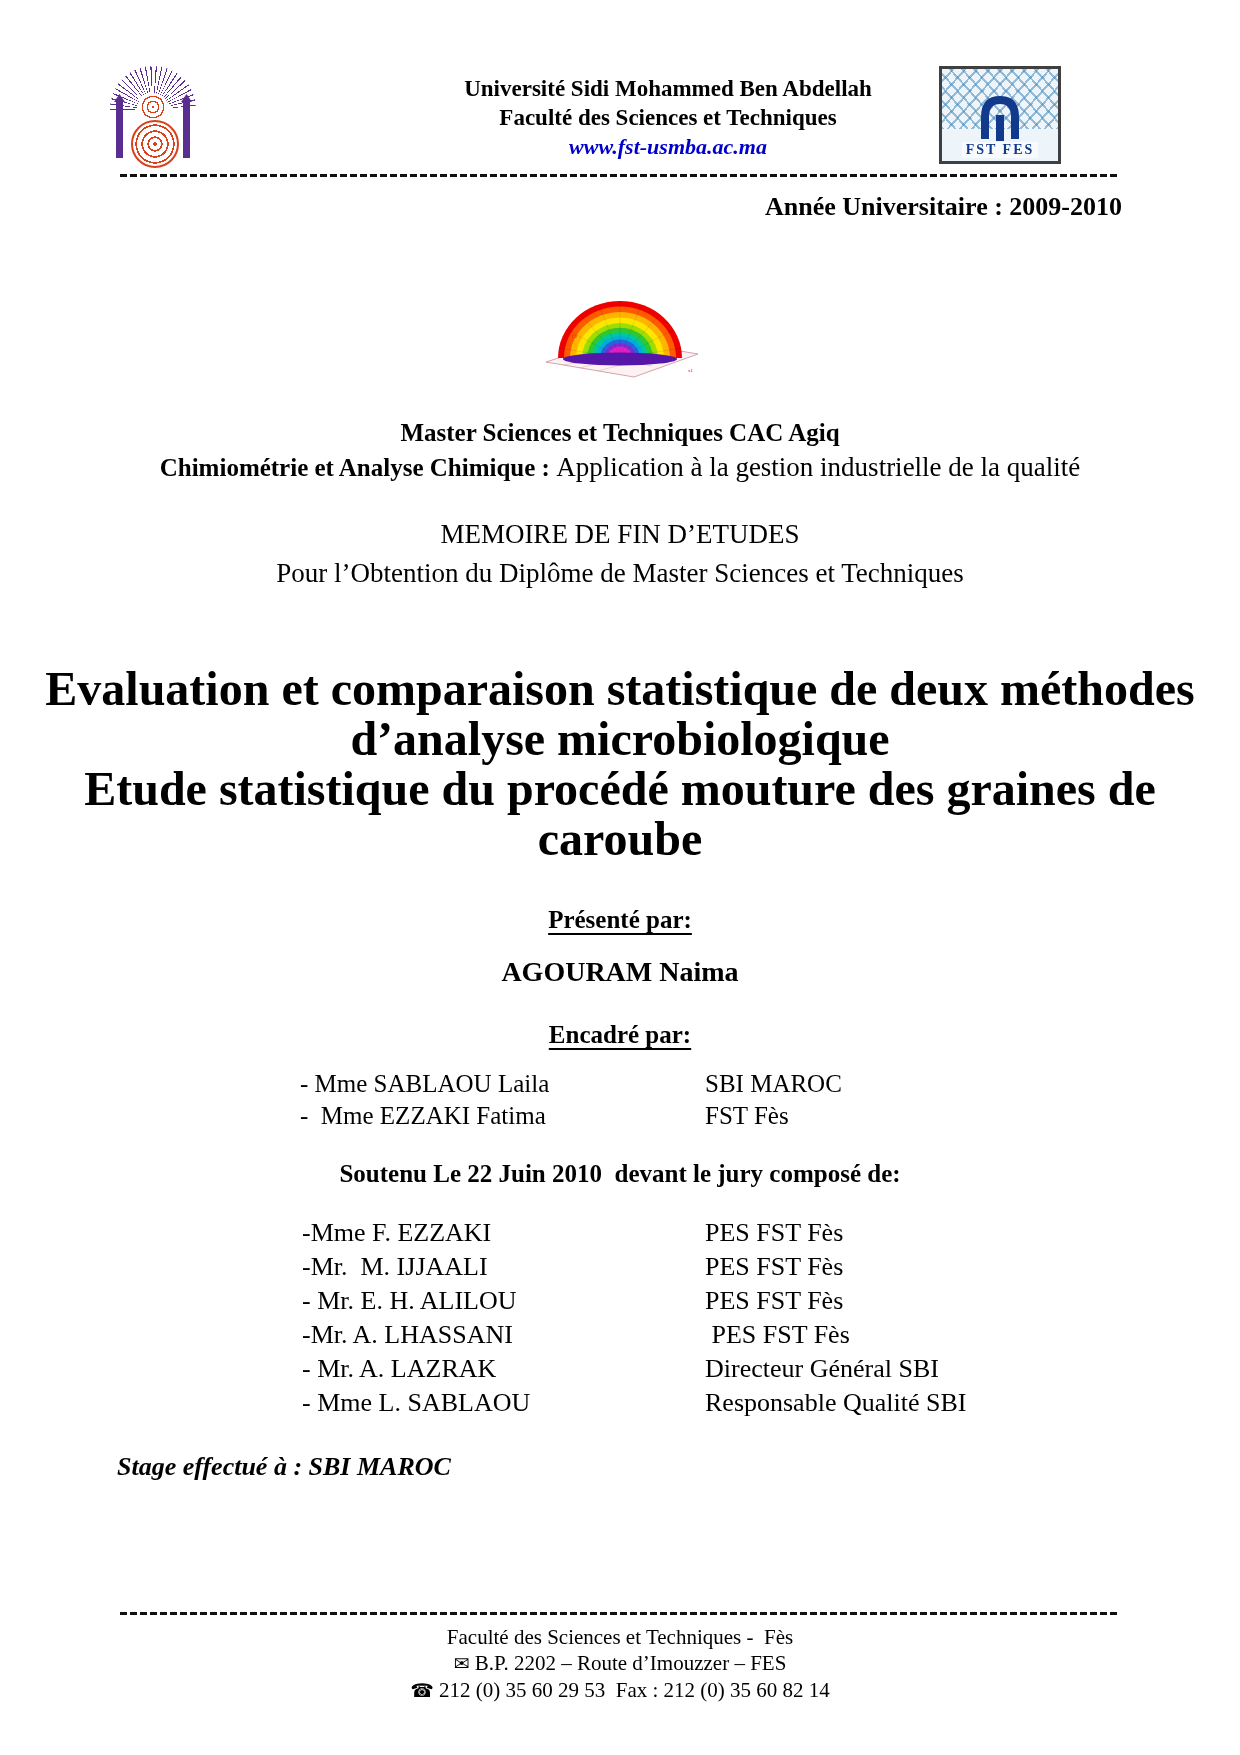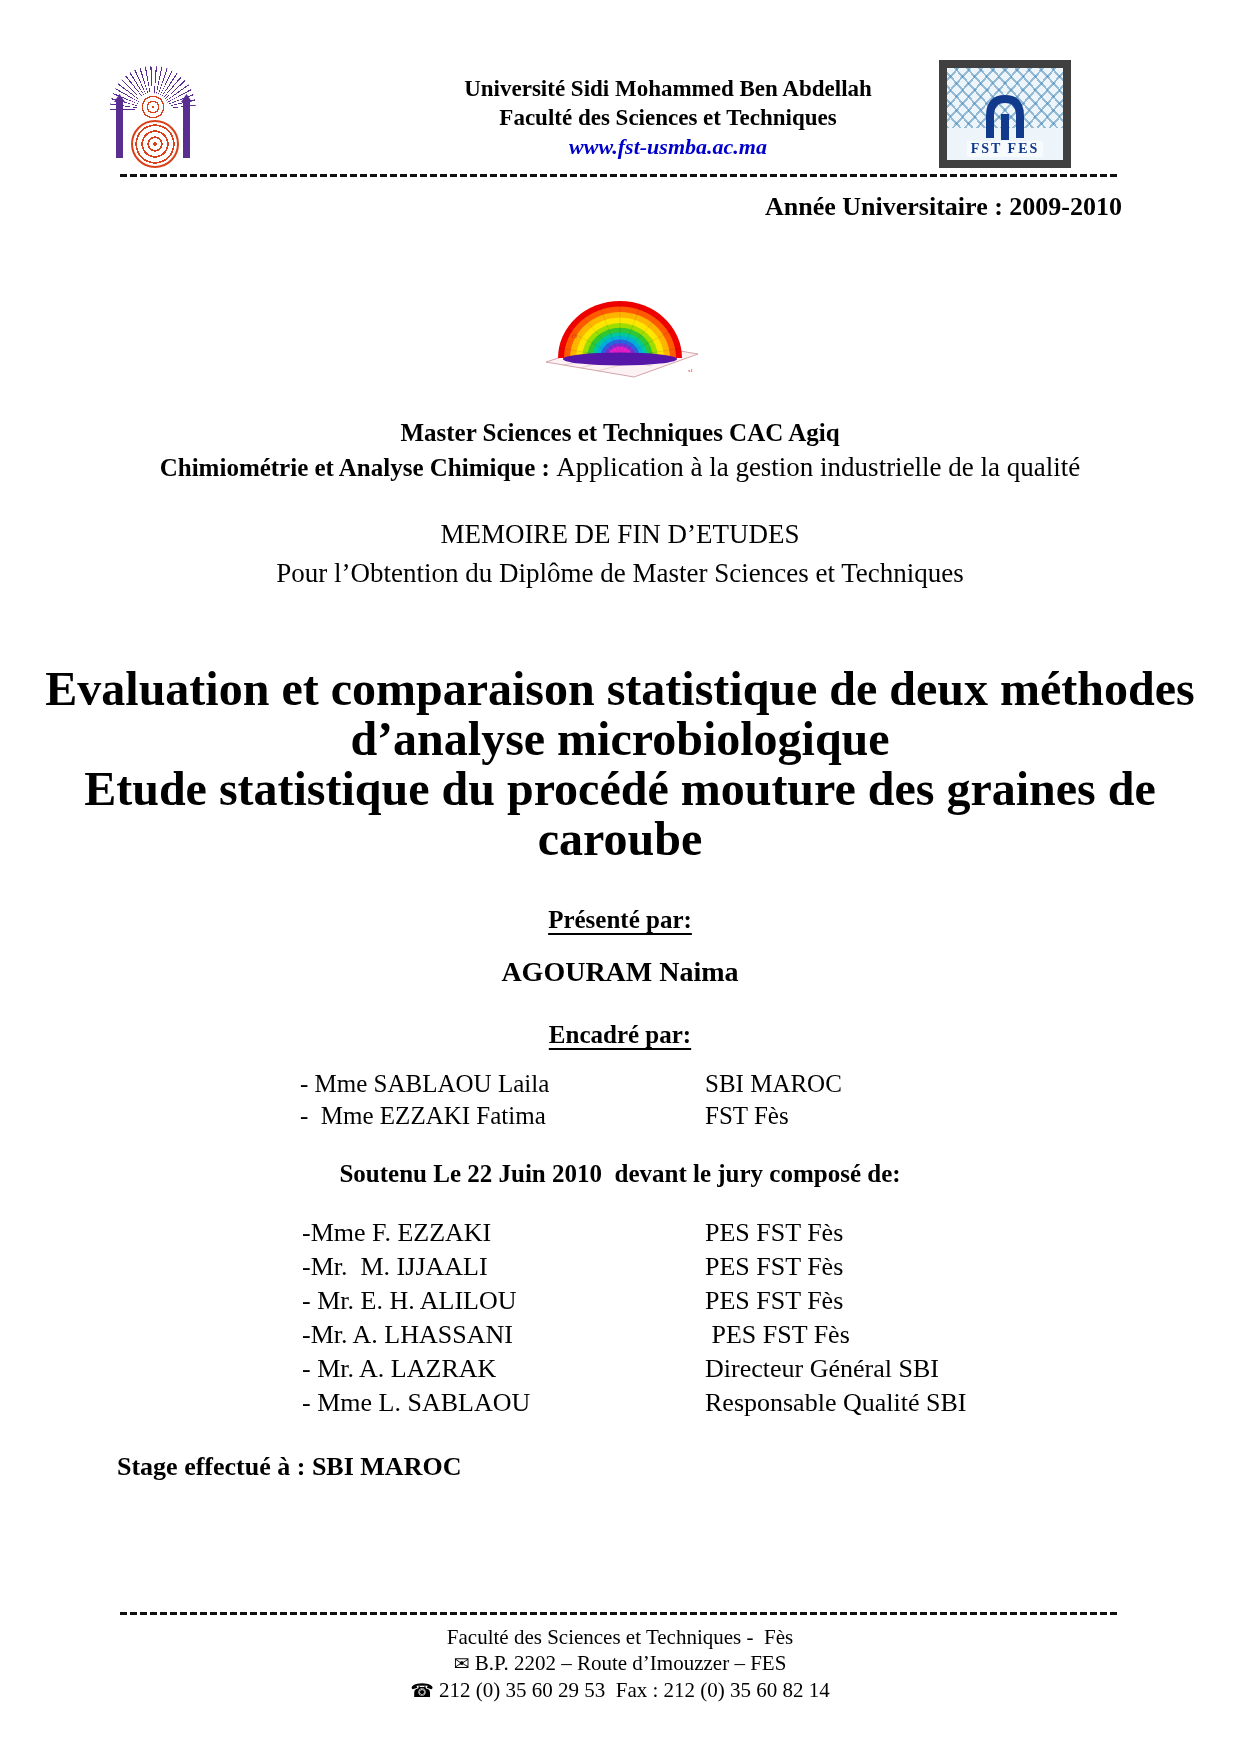--- a/index.html
+++ b/index.html
@@ -45,22 +45,22 @@
     border-radius:50%;
     background:repeating-radial-gradient(circle at 50% 50%,
       #d9411a 0 1.4px, #fff 1.4px 5px);
   }
 
   .hdr-text { top:74px; line-height:29px;padding-left:48px; }
   .hdr-line { font-size:23px; font-weight:bold; }
   .hdr-web  { font-size:22px; font-weight:bold; font-style:italic; color:#0000cc; }
 
   .fst-logo {
-    left:939px; top:60px; width:116px; height:92px;
-    border:8px solid #404040; background:#eef5fa; overflow:hidden;
+    left:939px; top:66px; width:116px; height:92px;
+    border:3px solid #404040; background:#eef5fa; overflow:hidden;
     display:flex; flex-direction:column; align-items:center; justify-content:flex-end;
   }
   .fst-logo .rays {
     position:absolute; left:0; top:0; right:0; height:60px;
     background:
       repeating-linear-gradient(48deg,  rgba(60,130,180,.5) 0 2px, transparent 2px 9px),
       repeating-linear-gradient(-48deg, rgba(60,130,180,.5) 0 2px, transparent 2px 9px);
   }
   .fst-logo .fst-text {
     position:relative; font-size:14px; font-weight:bold; color:#123a8c;
@@ -103,21 +103,21 @@
   .advisors { left:300px; top:1070px; font-size:25px; font-weight:normal; }
   .advisors .row { display:flex; height:32px; }
   .advisors .name { width:405px; }
 
   .soutenu { top:1160px; font-size:25px; font-weight:bold;font-family:Liberation Serif, serif; }
 
   .jury { left:302px; top:1218px; font-size:26px; }
   .jury .row { display:flex; height:34px; }
   .jury .name { width:403px; }
 
-  .stage { left:117px; top:1452px; font-size:26px; font-weight:bold; }
+  .stage { left:117px; top:1452px; font-size:26px; font-weight:bold;font-style:italic; }
 
   
   .footer { top:1624px; font-size:21px; line-height:26px; }
   .footer .ficon { font-size:19px; }
 </style>
 </head>
 <body>
 
 <div class="page">
 

